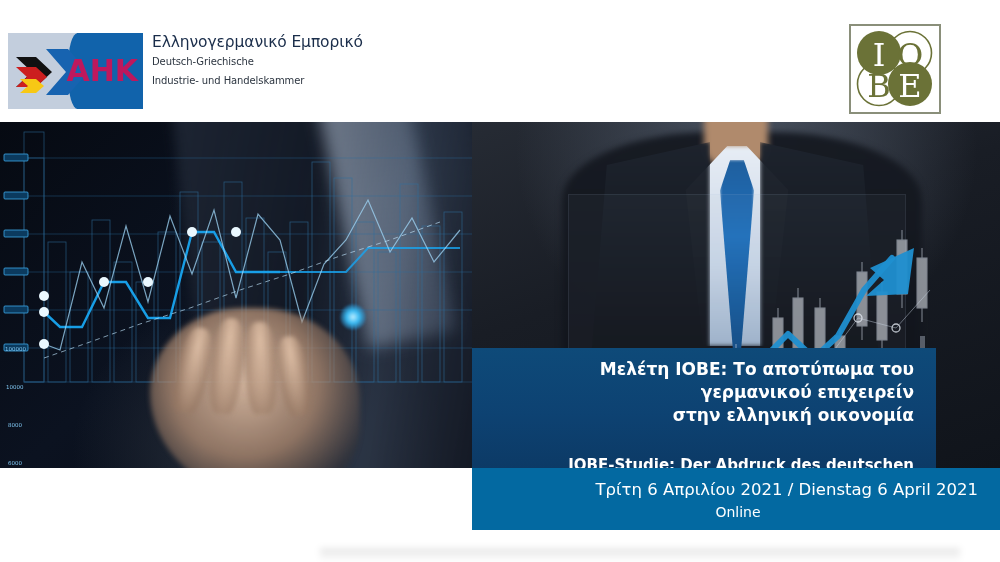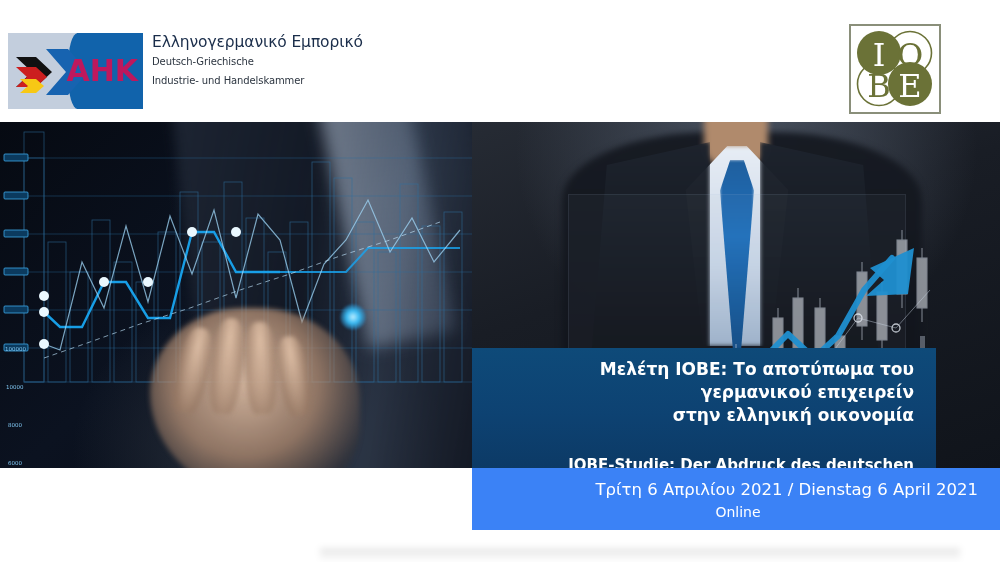--- a/index.html
+++ b/index.html
@@ -230,21 +230,21 @@
     font-weight: bold;
     line-height: 21px;
     text-align: right;
     margin-top: 28px;
     letter-spacing: 0px;
   }
   .date-band {
     position: absolute;
     left: 472px; top: 468px;
     width: 528px; height: 62px;
-    background: #3b82f6;
+    background: #0369a1;
     box-sizing: border-box;
     padding: 10px 22px 0 26px;
   }
   .date-line {
     color: #ffffff;
     font-size: 16.5px;
     line-height: 23px;
     text-align: right;
     letter-spacing: 0px;
   }

